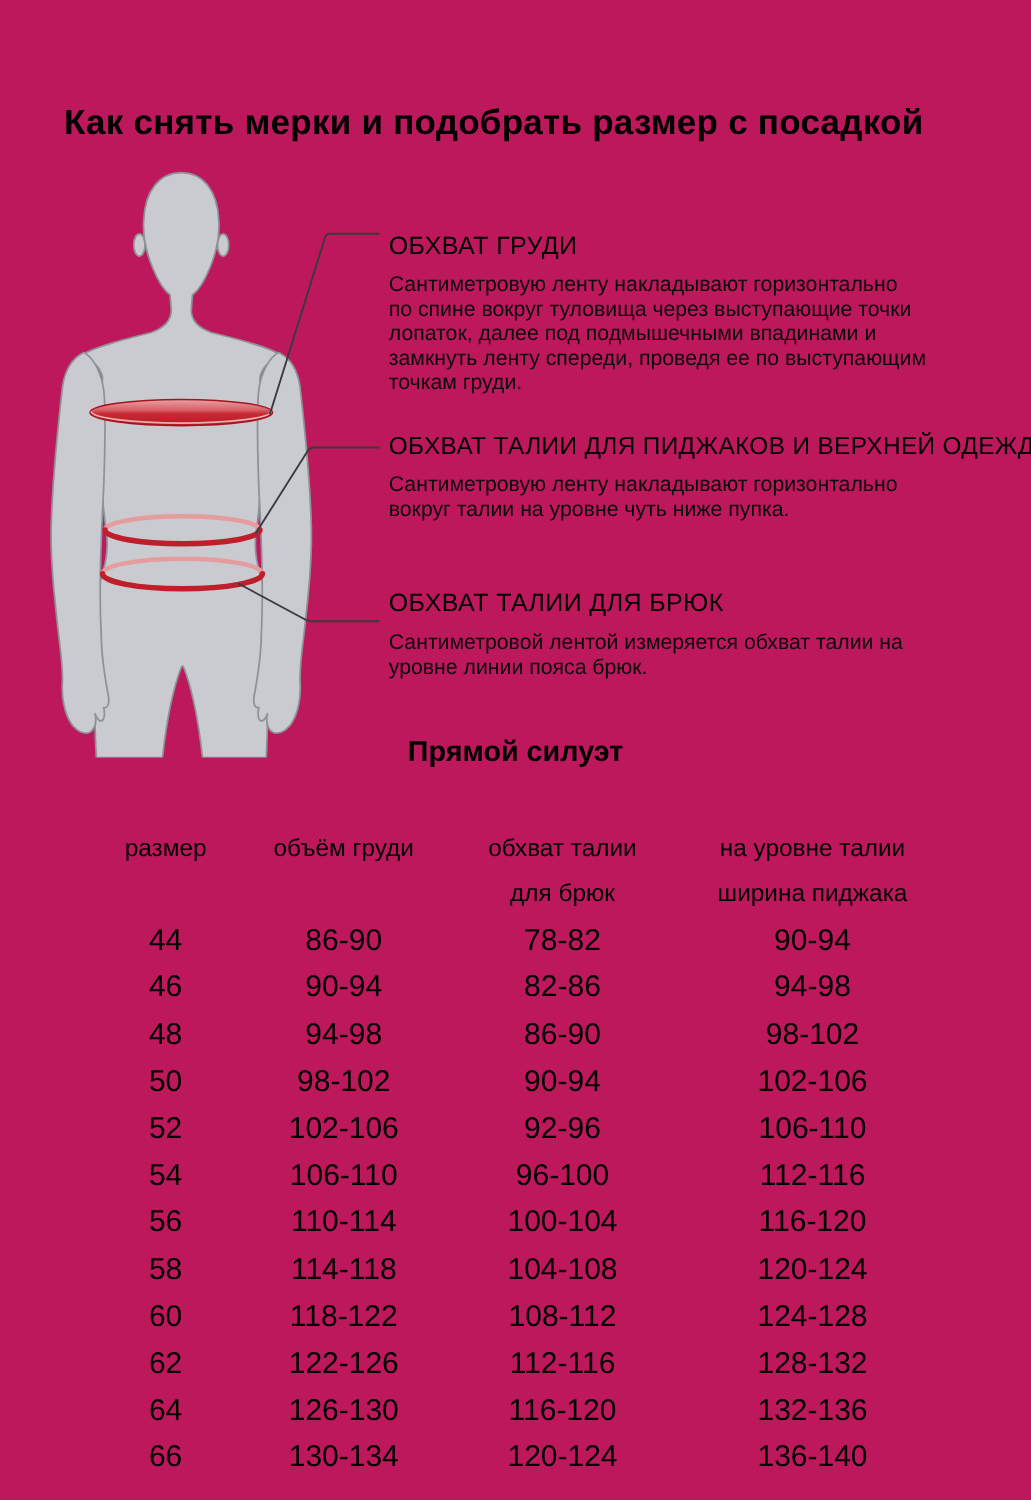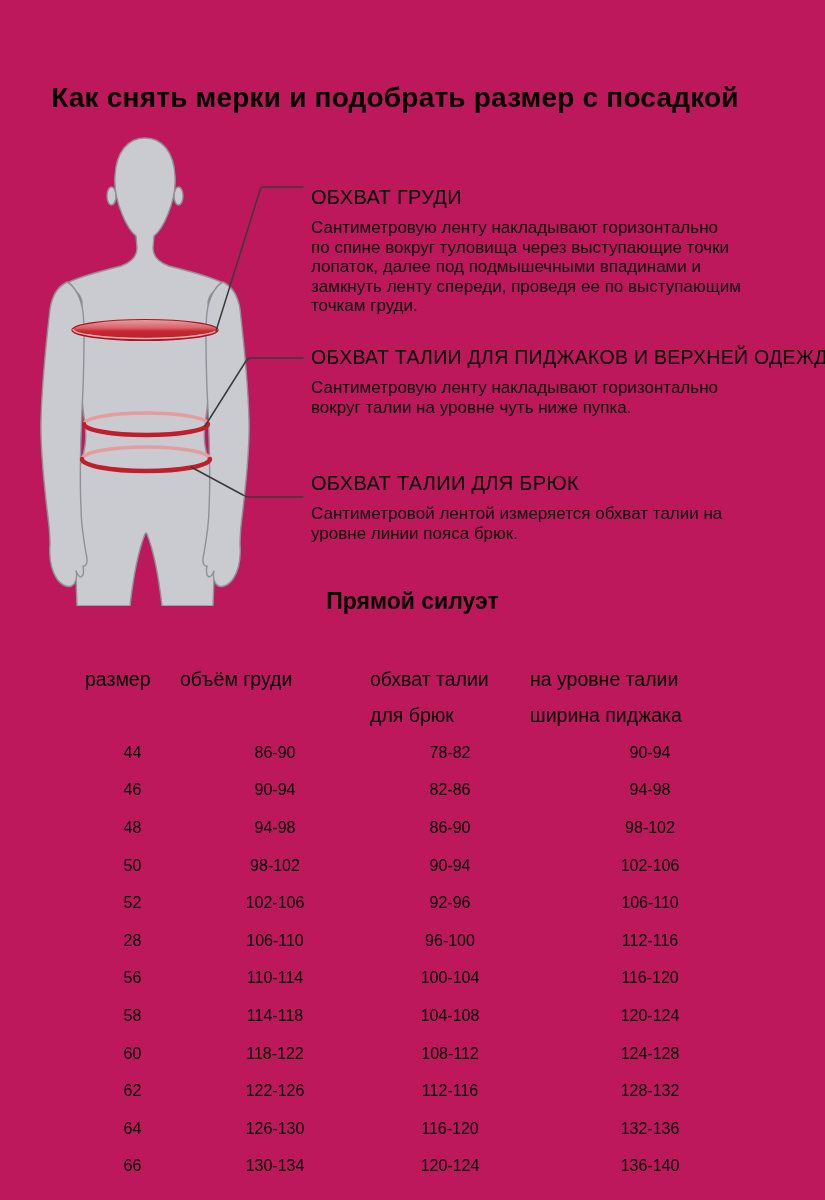--- a/index.html
+++ b/index.html
@@ -28,26 +28,26 @@
   #sec-waist-jacket .measure-heading{font-size:19.5px;}
   #sec-waist-trousers{left:311px;top:472px;width:462px;}
 
   .table-title{
     position:absolute;top:588px;left:0;width:825px;text-align:center;
     font-size:23px;font-weight:700;color:#000;
   }
 
   .thead{position:absolute;left:85px;top:661px;width:685px;}
   .thead-row{display:grid;grid-template-columns:95px 190px 160px 240px;}
-  .th-cell{text-align:left;font-size:19.5px;line-height:36px;font-weight:400;}
+  .th-cell{text-align:center;font-size:19.5px;line-height:36px;font-weight:400;}
   .th-line{height:36px;}
 
   .tbody{position:absolute;left:85px;top:734px;width:685px;}
   .trow{display:grid;grid-template-columns:95px 190px 160px 240px;height:37.6px;align-items:center;}
-  .tcell{text-align:center;font-size:16px;color:#000;}
+  .tcell{text-align:center;font-size:24px;color:#000;}
 </style>
 </head>
 <body>
 
 <div class="page">
 
   <div class="page-title">Как снять мерки и подобрать размер с посадкой</div>
 
   <svg class="figure-svg" viewBox="0 0 240 472" aria-hidden="true">
     <defs>
@@ -208,21 +208,21 @@
         <div class="tcell">90-94</div>
         <div class="tcell">102-106</div>
       </div>
       <div class="trow">
         <div class="tcell">52</div>
         <div class="tcell">102-106</div>
         <div class="tcell">92-96</div>
         <div class="tcell">106-110</div>
       </div>
       <div class="trow">
-        <div class="tcell">28</div>
+        <div class="tcell">54</div>
         <div class="tcell">106-110</div>
         <div class="tcell">96-100</div>
         <div class="tcell">112-116</div>
       </div>
       <div class="trow">
         <div class="tcell">56</div>
         <div class="tcell">110-114</div>
         <div class="tcell">100-104</div>
         <div class="tcell">116-120</div>
       </div>

